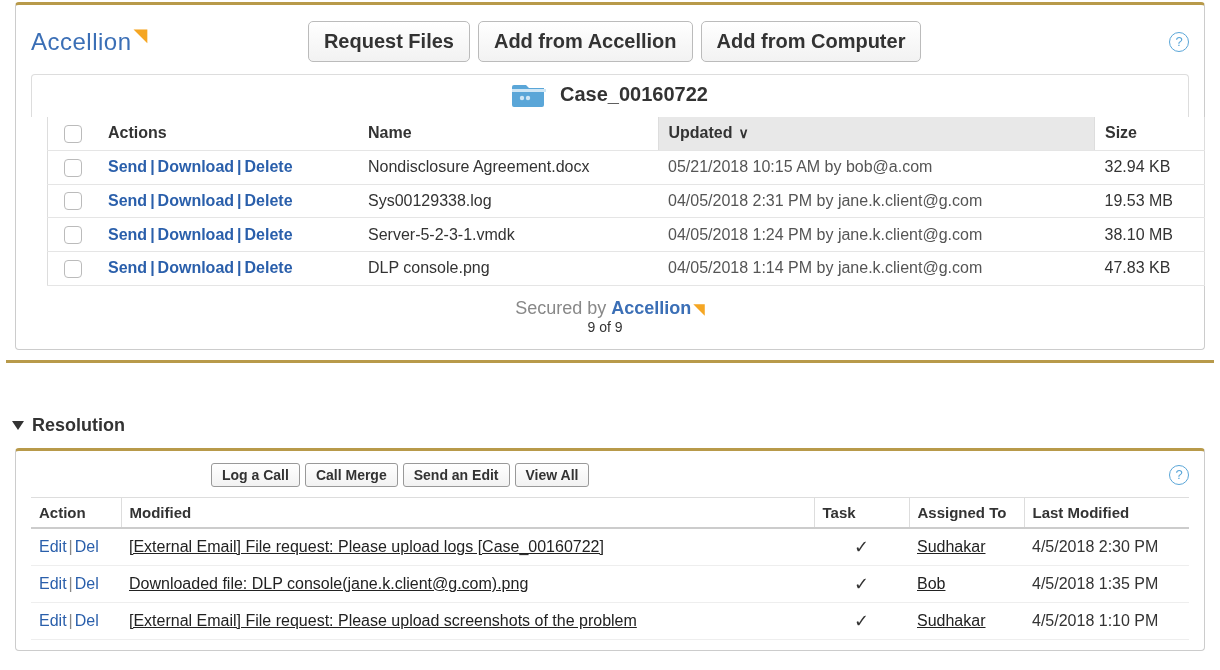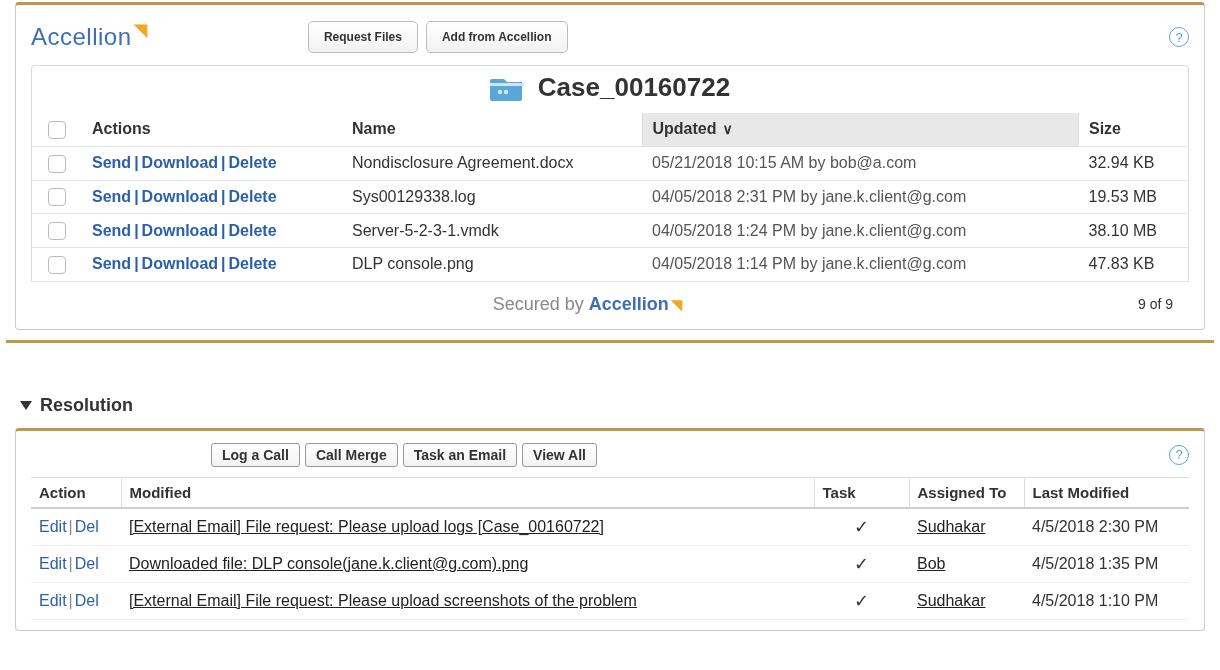--- a/index.html
+++ b/index.html
@@ -37,21 +37,21 @@
     color: #f5a623;
     font-size: 18px;
     margin-left: 2px;
     margin-top: -4px;
   }
   .btn {
     background: linear-gradient(#fff, #f2f2f2);
     border: 1px solid #bbb;
     border-radius: 5px;
     padding: 8px 15px;
-    font-size: 12px;
+    font-size: 20px;
     font-weight: 600;
     color: #333;
     margin-right: 8px;
     cursor: pointer;
   }
   .btn-sm {
     background: linear-gradient(#fff, #f2f2f2);
     border: 1px solid #999;
     border-radius: 3px;
     padding: 3px 10px;
@@ -78,29 +78,30 @@
     padding: 6px 0 10px 0;
     border: 1px solid #ddd;
     border-bottom: none;
     border-radius: 4px 4px 0 0;
   }
   .folder-icon {
     width: 34px; height: 26px;
     margin-right: 14px;
   }
   .folder-title {
-    font-size: 26px;
+    font-size: 20px;
     font-weight: 700;
     color: #333;
   }
   .file-table {
     width: 100%;
     border: 1px solid #ddd;
     border-top: none;
     border-collapse: collapse;
+    margin-left: 16px;
   }
   .file-table th, .file-table td {
     text-align: left;
     padding: 7px 10px;
     border-bottom: 1px solid #e5e5e5;
     font-size: 16px;
     color: #333;
   }
   .file-table th {
     font-weight: 600;
@@ -125,34 +126,35 @@
   .action-link {
     color: #2a5fab;
     font-weight: 700;
     cursor: pointer;
   }
   .action-sep { color: #2a5fab; font-weight: 700; padding: 0 3px; }
   .footer-row {
     display: flex;
     align-items: center;
     padding: 12px 6px 4px 6px;
+    flex-direction: column;
   }
   .secured-by {
     flex: 1; text-align: center;
     color: #888; font-size: 18px;
   }
   .secured-by .acc { color: #3b6fb6; font-weight: 600; }
   .count { font-size: 14px; color: #333; padding-right:10px;}
   .section-divider {
     border-top: 3px solid #b89a4a;
     margin: 8px 6px 6px 6px;
   }
   .resolution-row {
     display: flex; align-items: center;
-    padding: 4px 8px 10px 20px;
+    padding: 4px 8px 10px 12px;
     font-size: 18px; font-weight: 700; margin-top: 48px;
   }
   .disclosure {
     width: 0; height: 0;
     border-left: 6px solid transparent;
     border-right: 6px solid transparent;
     border-top: 9px solid #333;
     margin-right: 8px;
     cursor: pointer;
   }
@@ -190,20 +192,21 @@
 
 <div class="panel">
   <div class="panel-header">
     <div class="logo">
       <span>Accellion</span>
       <span class="logo-arrow">◥</span>
     </div>
     <div class="spacer"></div>
     <button class="btn">Request Files</button>
     <button class="btn">Add from Accellion</button>
+    <button class="btn">Add from Computer</button>
     <div class="help-icon">?</div>
   </div>
 
   <div class="folder-title-row">
     <svg class="folder-icon" viewBox="0 0 34 26">
       <path d="M2 4 h12 l3 3 h15 v17 a2 2 0 0 1 -2 2 H2 a2 2 0 0 1 -2 -2 V6 a2 2 0 0 1 2 -2 z" fill="#5aa6d8"></path>
       <rect x="0" y="8" width="34" height="3" fill="#cfe6f5"></rect>
       <circle cx="10" cy="17" r="2.2" fill="#cfe6f5"></circle>
       <circle cx="16" cy="17" r="2.2" fill="#cfe6f5"></circle>
     </svg>
@@ -265,21 +268,21 @@
 <div class="resolution-row">
   <span class="disclosure"></span>
   <span>Resolution</span>
 </div>
 
 <div class="panel">
   <div class="panel2-header">
     <div style="flex:0 0 180px"></div>
     <button class="btn-sm">Log a Call</button>
     <button class="btn-sm">Call Merge</button>
-    <button class="btn-sm">Task an Email</button>
+    <button class="btn-sm">Send an Edit</button>
     <button class="btn-sm">View All</button>
     <div class="help-icon">?</div>
   </div>
 
   <table class="activity-table">
     <thead>
       <tr>
         <th style="width:90px">Action</th>
         <th>Modified</th>
         <th style="width:95px">Task</th>

